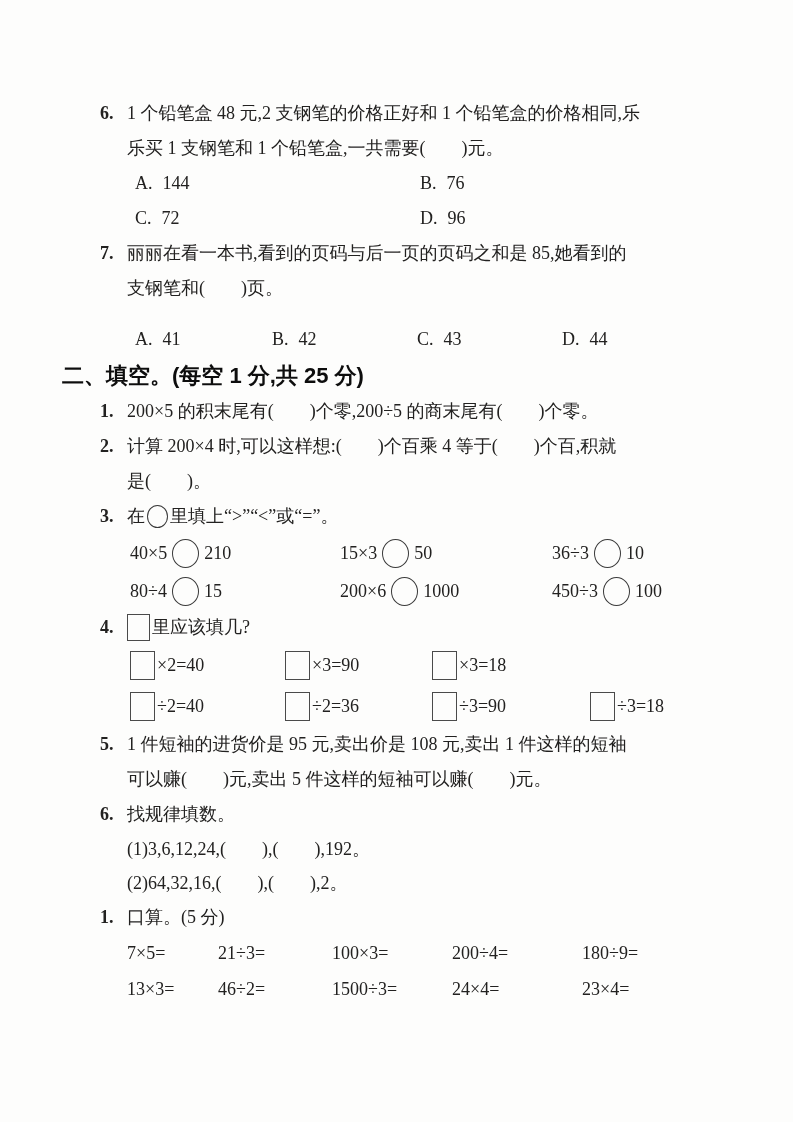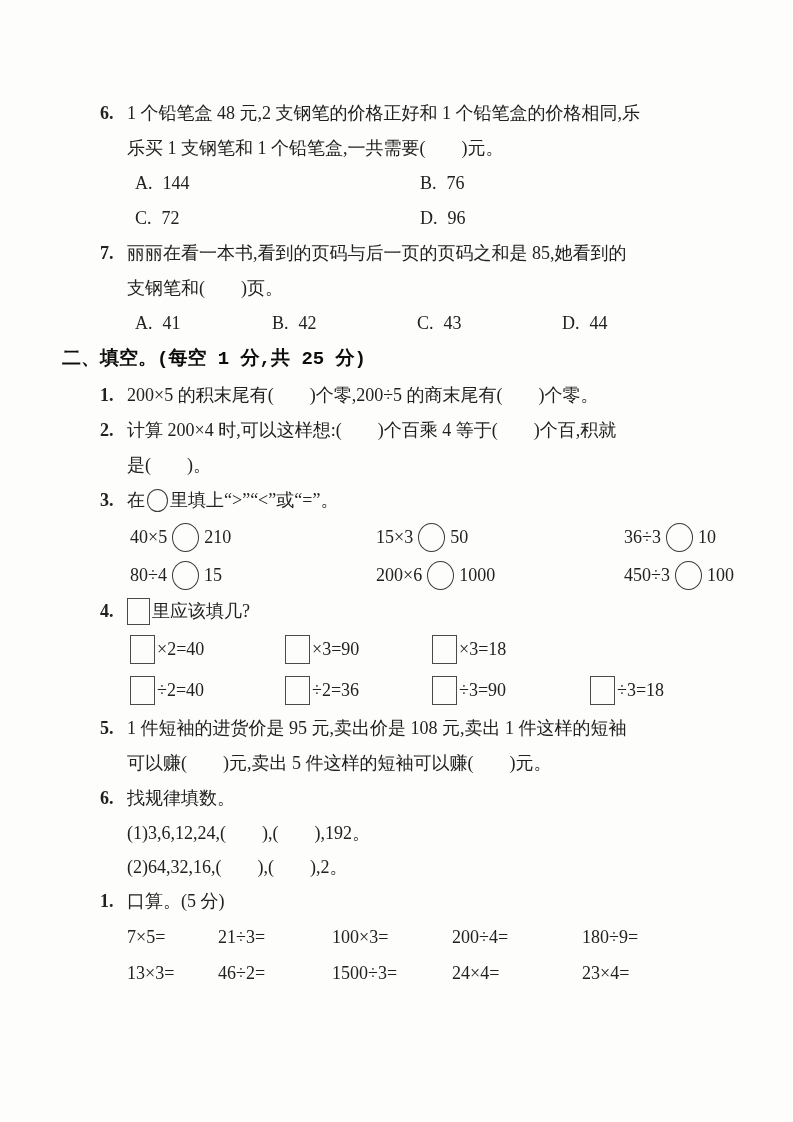--- a/index.html
+++ b/index.html
@@ -24,36 +24,36 @@
   .qnum {
     flex: none;
     width: 27px;
     font-weight: bold;
     line-height: 35px;
   }
   .qbody { flex: 1; }
 
   
   .sec-header {
-    font-family: Liberation Mono, monospace;
+    font-family: Liberation Sans, sans-serif;
     font-weight: bold;
-    font-size: 19px;
+    font-size: 22px;
     color: #0d0d0d;
     line-height: 37px;
     white-space: pre-wrap;
   }
 
   
   .opts2 { display: grid; grid-template-columns: 285px 1fr; padding-left: 73px; }
-  .opts4 { display: grid; grid-template-columns: 137px 145px 145px 1fr; padding-left: 73px; }
+  .opts4 { display: grid; grid-template-columns: 137px 145px 145px 1fr; padding-left: 73px; margin-top: 16px; }
   .opt { line-height: 35px; }
   .opt .olabel { margin-right: 10px; }
 
   
-  .cmp-grid { display: grid; grid-template-columns: 210px 212px 1fr; padding-left: 68px; gap: 36px; }
+  .cmp-grid { display: grid; grid-template-columns: 210px 212px 1fr; padding-left: 68px; }
   .cmp { line-height: 38px; white-space: nowrap; }
   .circle {
     display: inline-block;
     width: 27px; height: 29px;
     border: 1.6px solid #3a3a3a;
     border-radius: 50%;
     vertical-align: middle;
     margin: 0 5px 3px 5px;
   }
   .circle.small { width: 21px; height: 23px; margin: 0 2px 3px 2px; }

